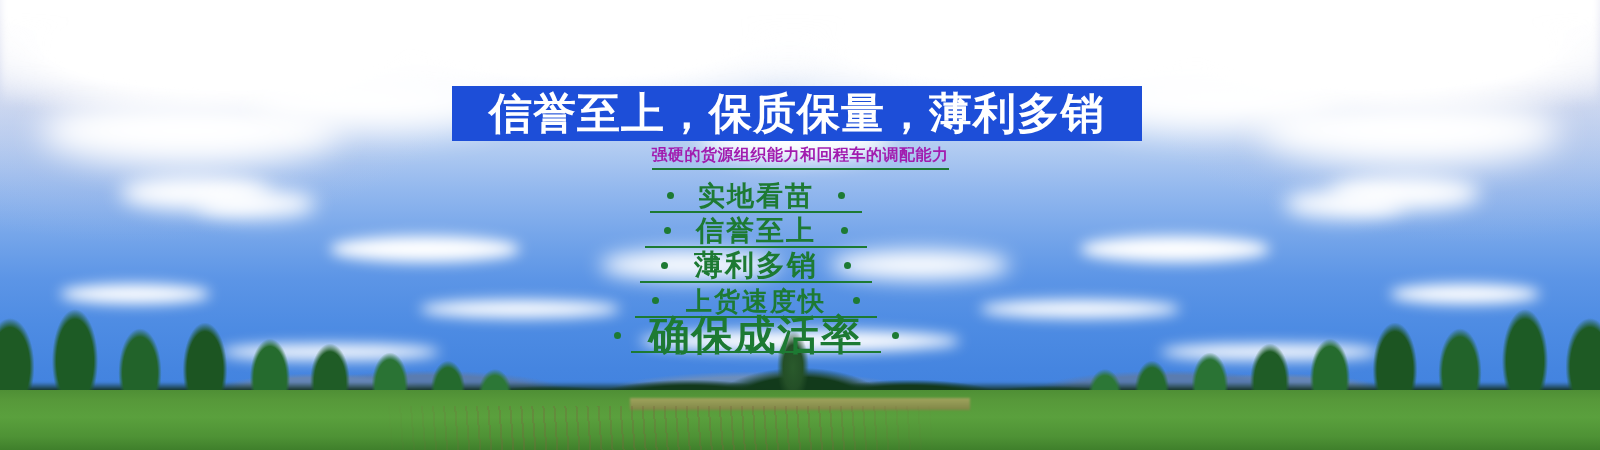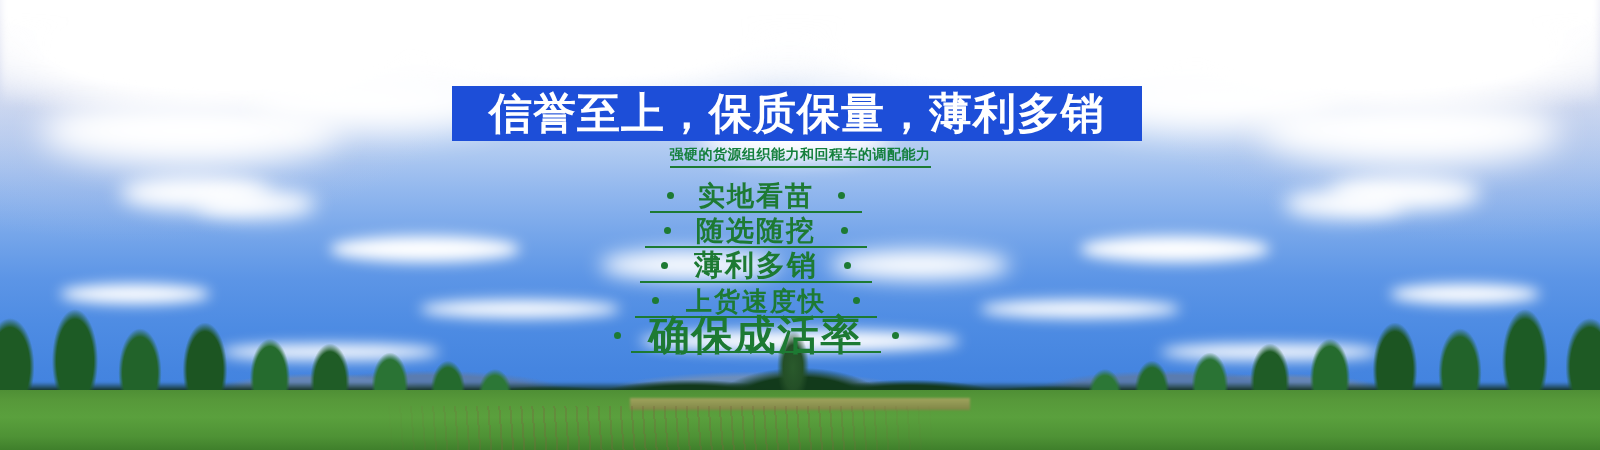--- a/index.html
+++ b/index.html
@@ -114,21 +114,21 @@
   }
   .title-band .title-text{
     color:#ffffff;font-weight:bold;font-size:43px;letter-spacing:1px;
     white-space:nowrap;line-height:1;font-family:"DejaVu Sans",sans-serif;
   }
 
   .subtitle{
     position:absolute;left:0;top:145px;width:1600px;text-align:center;
   }
   .subtitle .sub-text{
-    display:inline-block;color:#15803d;font-weight:bold;font-size:14px;
+    display:inline-block;color:#a21caf;font-weight:bold;font-size:16px;
     letter-spacing:.5px;border-bottom:2px solid #1d7a33;padding-bottom:2px;
     font-family:"DejaVu Sans",sans-serif;
   }
 
   .feature-list{position:absolute;left:0;top:178px;width:1512px;}
   .feature-row{
     position:relative;display:flex;align-items:center;justify-content:center;
     height:35px;
   }
   .feature-row .rule{
@@ -213,21 +213,21 @@
 
     <div class="feature-row r0">
       <span class="dot"></span>
       <span class="feature-label">实地看苗</span>
       <span class="dot"></span>
       <span class="rule"></span>
     </div>
 
     <div class="feature-row r1">
       <span class="dot"></span>
-      <span class="feature-label">随选随挖</span>
+      <span class="feature-label">信誉至上</span>
       <span class="dot"></span>
       <span class="rule"></span>
     </div>
 
     <div class="feature-row r2">
       <span class="dot"></span>
       <span class="feature-label">薄利多销</span>
       <span class="dot"></span>
       <span class="rule"></span>
     </div>

